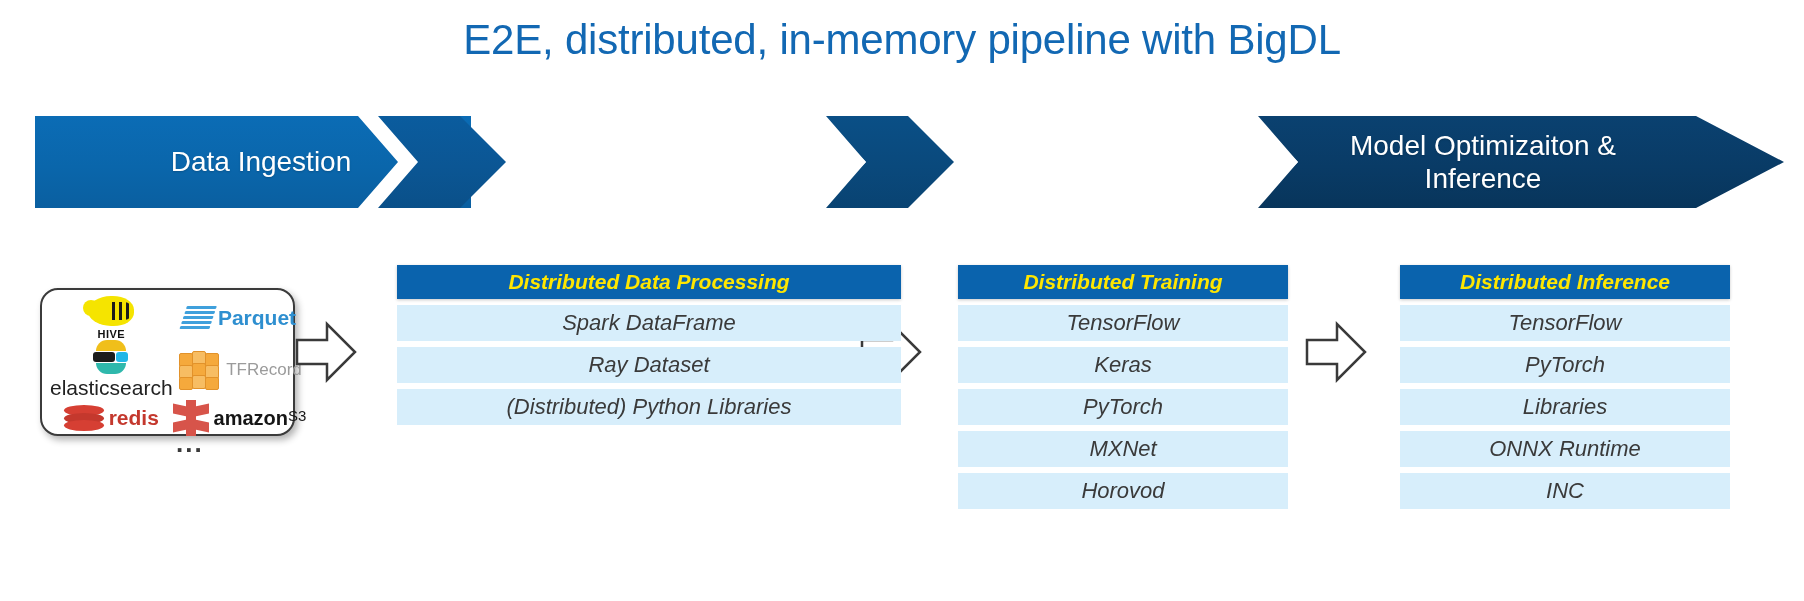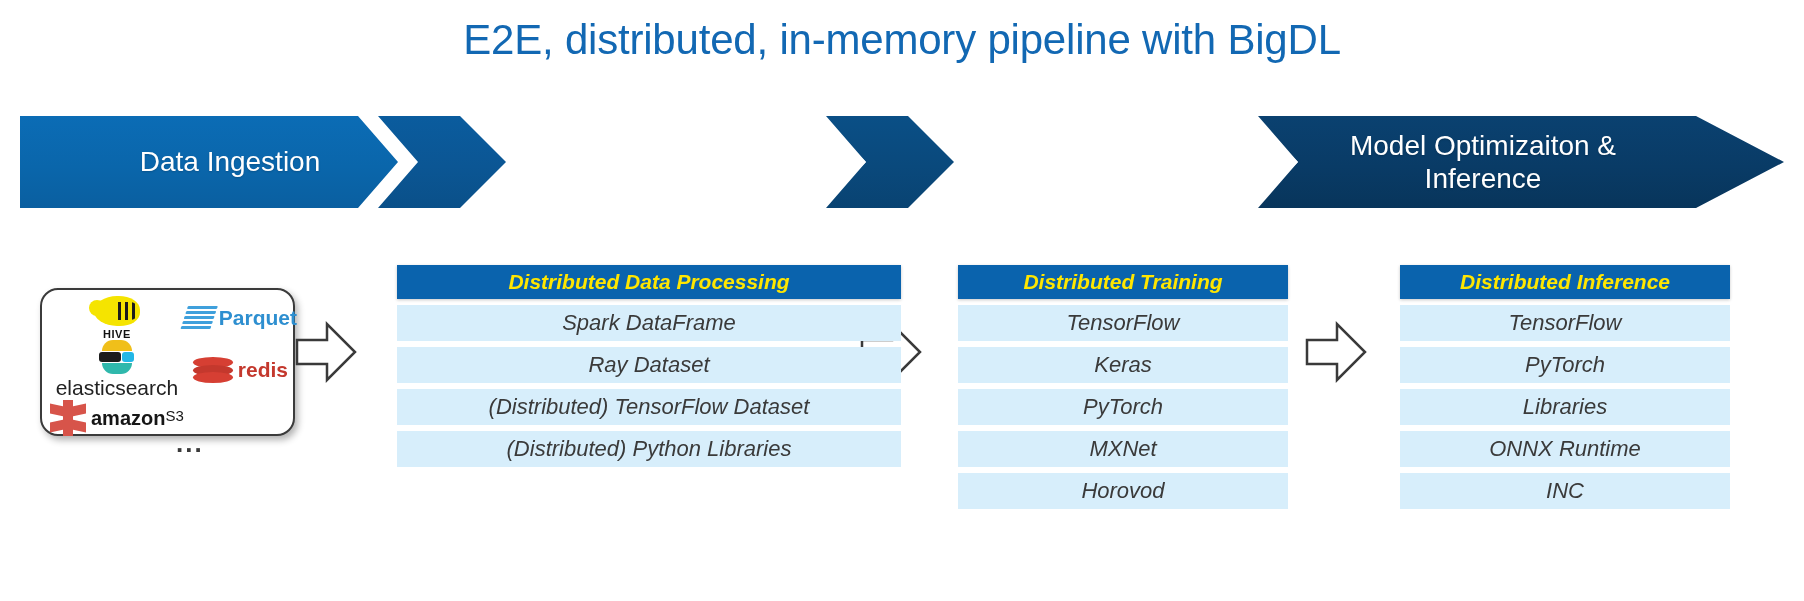--- a/index.html
+++ b/index.html
@@ -33,21 +33,21 @@
   .chev{
     position:absolute;top:0;height:92px;
     display:flex;align-items:center;justify-content:center;
   }
   .chev .lbl{
     position:relative;z-index:3;
     color:#ffffff;font-size:28px;line-height:1.18;
     text-align:center;white-space:pre-line;
     text-shadow:0 1px 2px rgba(0,0,0,.18);
   }
-  .chev1{left:0;width:420px;background:linear-gradient(180deg,#0b6cb5 0%,#0a66ab 55%,#0a5fa0 100%);}
+  .chev1{left:15px;width:420px;background:linear-gradient(180deg,#0b6cb5 0%,#0a66ab 55%,#0a5fa0 100%);padding-left:16px;}
   .chev2{left:352px;width:500px;background:linear-gradient(180deg,#0a5c9e 0%,#0b5694 55%,#0a5089 100%);
          clip-path:polygon(0 0,88px 0,134px 46px,88px 92px,0 92px,46px 46px);}
   .chev3{left:800px;width:484px;background:linear-gradient(180deg,#0a4f86 0%,#0a497c 55%,#094372 100%);
          clip-path:polygon(0 0,88px 0,134px 46px,88px 92px,0 92px,46px 46px);}
   .chev4{left:1232px;width:532px;background:linear-gradient(180deg,#0a4170 0%,#093b66 55%,#08355b 100%);
          clip-path:polygon(0 0,444px 0,532px 46px,444px 92px,0 92px,46px 46px);}
   .chev2 .lbl,.chev3 .lbl{padding-left:60px;}
   .chev4 .lbl{padding-left:10px;padding-right:80px;}
 
   
@@ -219,20 +219,34 @@
       <div class="logo es">
         <span class="esmark">
           <span class="a"></span>
             <span class="b"></span>
             <span class="c"></span>
             <span class="d"></span>
         </span>
         <span class="escap">elasticsearch</span>
       </div>
 
+      <div class="logo">
+        <span class="tfr">
+          <b></b>
+            <b></b>
+            <b></b>
+            <b></b>
+            <b></b>
+            <b></b>
+            <b></b>
+            <b></b>
+            <b></b>
+        </span>
+        <span class="tfrcap">TFRecord</span>
+      </div>
 
       <div class="logo">
         <span class="redis">
             <u></u>
             <u></u>
             <u></u>
           </span>
         <span class="rediscap">redis</span>
       </div>
 
@@ -266,21 +280,20 @@
   <div class="barrow" style="left:1305px;top:318px;">
     <svg viewBox="0 0 62 68" fill="#ffffff" stroke="#3a3a3a" stroke-width="2.5">
       <polygon points="2,22 32,22 32,6 60,34 32,62 32,46 2,46"></polygon>
     </svg>
   </div>
 
   <div class="tbl" id="t1">
     <div class="hd">Distributed Data Processing</div>
     <div class="rw">Spark DataFrame</div>
     <div class="rw">Ray Dataset</div>
-    <div class="rw">(Distributed) TensorFlow Dataset</div>
     <div class="rw">(Distributed) Python Libraries</div>
   </div>
 
   <div class="tbl" id="t2">
     <div class="hd">Distributed Training</div>
     <div class="rw">TensorFlow</div>
     <div class="rw">Keras</div>
     <div class="rw">PyTorch</div>
     <div class="rw">MXNet</div>
     <div class="rw">Horovod</div>

